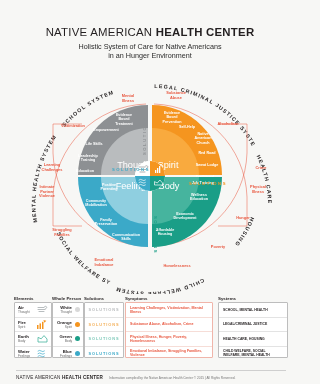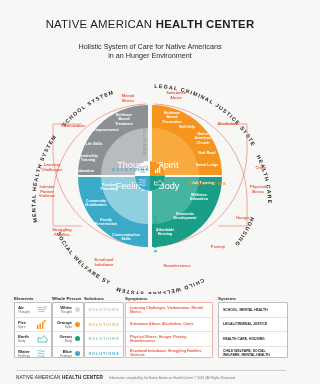--- a/index.html
+++ b/index.html
@@ -1,24 +1,24 @@
 <!DOCTYPE html>
 <html><head>
 <meta charset="utf-8">
 <style>
   html,body{margin:0;padding:0;}
   body{
     width:300px;height:384px;background:#f7f7f5;
     font-family:"Liberation Sans", sans-serif;
     color:#231f20;overflow:hidden;position:relative;
   }
-  .header{text-align:center;padding-top:18px;}
+  .header{text-align:center;padding-top:26px;}
   .h-title{font-size:11.4px;letter-spacing:.25px;font-weight:400;}
   .h-title b{font-weight:700;}
-  .h-sub{font-size:7.2px;line-height:9.4px;margin-top:12px;color:#2b2b2b;}
+  .h-sub{font-size:7.2px;line-height:9.4px;margin-top:4px;color:#2b2b2b;}
 
   
   .wheel{position:absolute;left:0;top:56px;width:300px;height:238px;}
   .wheel svg{display:block;}
 
   .ringtxt{font-size:5.3px;letter-spacing:1.15px;font-weight:700;fill:#231f20;}
   .symp{font-size:3.9px;fill:#e8573f;font-weight:700;}
   .sol{font-size:3.7px;fill:#ffffff;font-weight:700;}
   .quad{font-size:9.2px;fill:#ffffff;font-weight:400;}
   .solband{font-size:4.2px;letter-spacing:1.5px;font-weight:700;}

